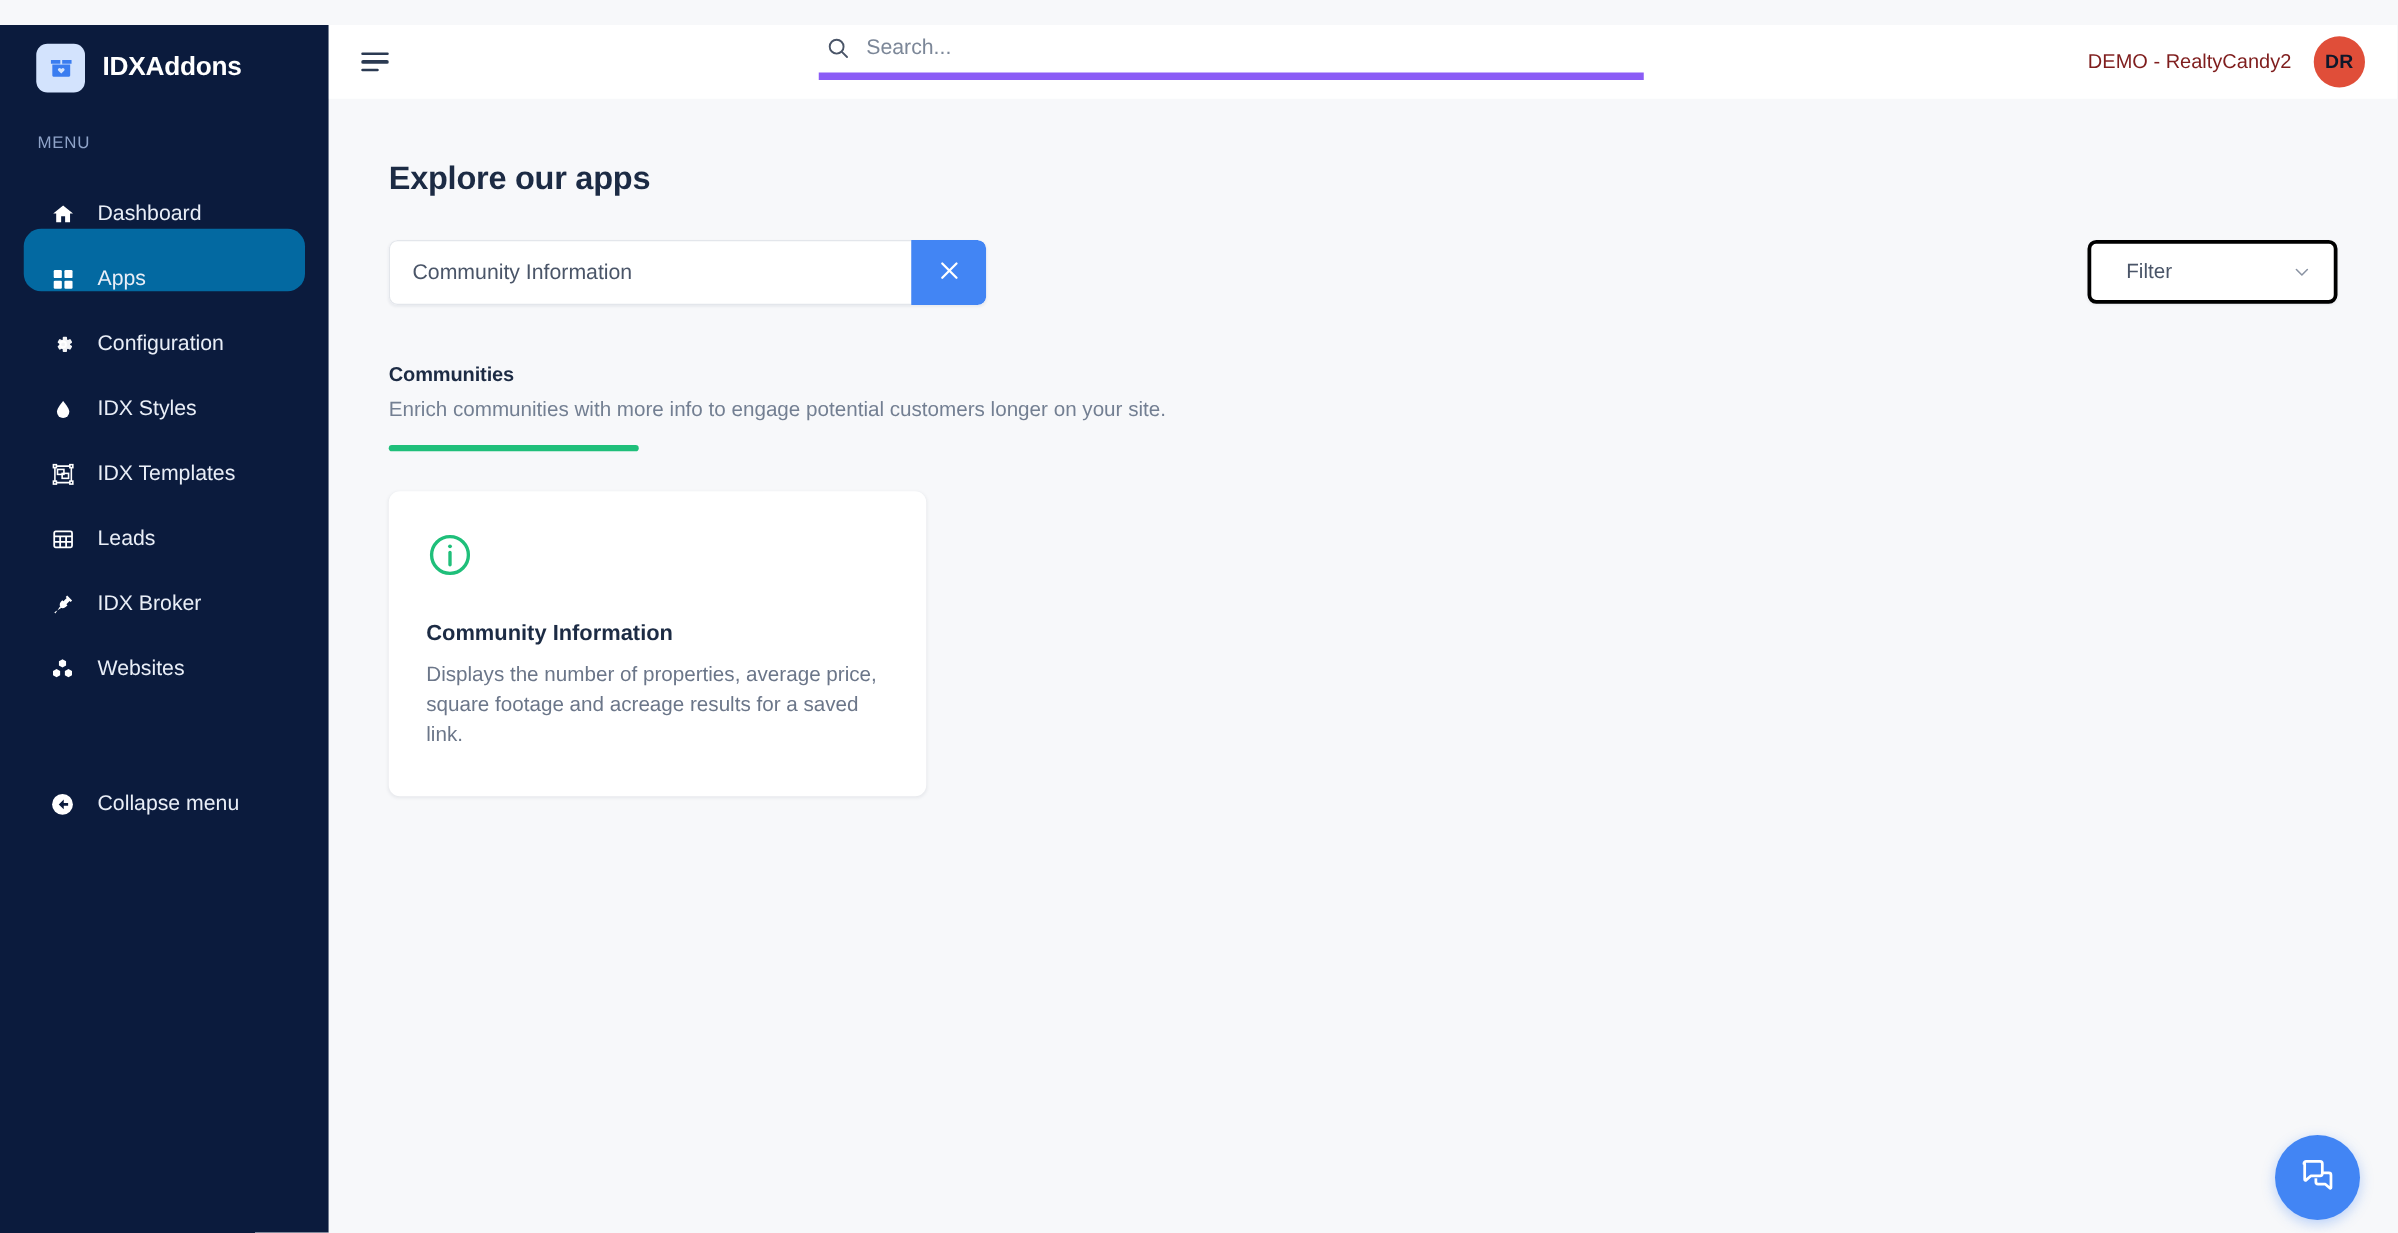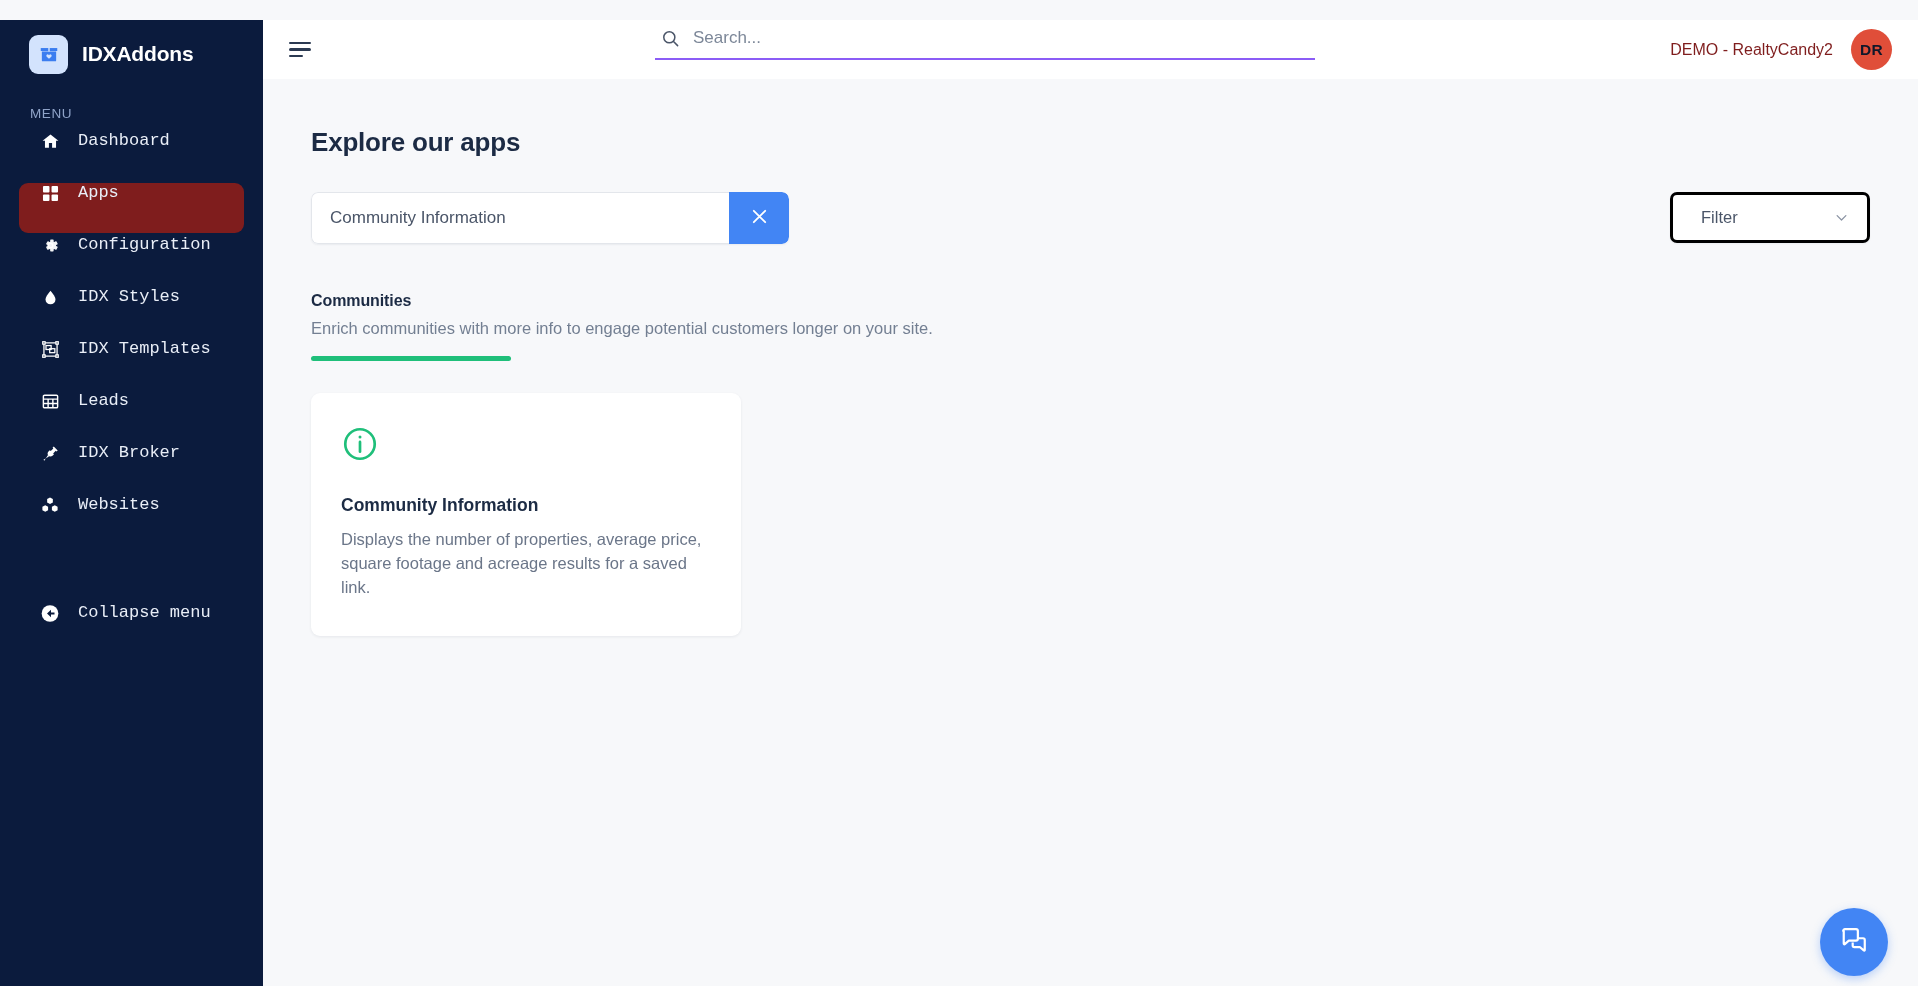--- a/index.html
+++ b/index.html
@@ -58,31 +58,30 @@
     color: #8fa3c8;
     font-size: 13.5px;
     letter-spacing: 0.6px;
     padding: 18px 0 10px 30px;
   }
 
   .nav { display: flex; flex-direction: column; gap: 2px; padding: 0 19px; }
 
   .nav-item {
     display: flex;
-    align-items: flex-start;
+    align-items: flex-end;
     gap: 18px;
     height: 50px;
     padding: 0 0 0 21px;
     border-radius: 9px;
     cursor: pointer;
     color: #e7ecf5;
     font-size: 17px;
-    font-family: Liberation Mono, monospace;
-  }
-  .nav-item.active { background: #7f1d1d; }
+  }
+  .nav-item.active { background: #0369a1; border-radius: 14px; }
   .nav-icon {
     width: 20px;
     height: 20px;
     display: flex;
     align-items: center;
     justify-content: center;
     flex: 0 0 20px;
     color: #ffffff;
   }
   .nav-label { color: #e9eef7; font-size: 17px; }
@@ -132,21 +131,21 @@
   .hamburger span:nth-child(3) { width: 14px; }
 
   .search-wrap {
     position: absolute;
     left: 392px;
     top: 8px;
     width: 660px;
     display: flex;
     align-items: center;
     gap: 13px;
-    border-bottom: 2px solid #8b5cf6;
+    border-bottom: 6px solid #8b5cf6;
     padding: 0 6px 10px 6px;
   }
   .search-icon { color: #4a5568; display: flex; align-items: center; }
   .search-input {
     border: none;
     outline: none;
     font-family: "Liberation Sans", sans-serif;
     font-size: 17px;
     color: #2b3a52;
     background: transparent;

